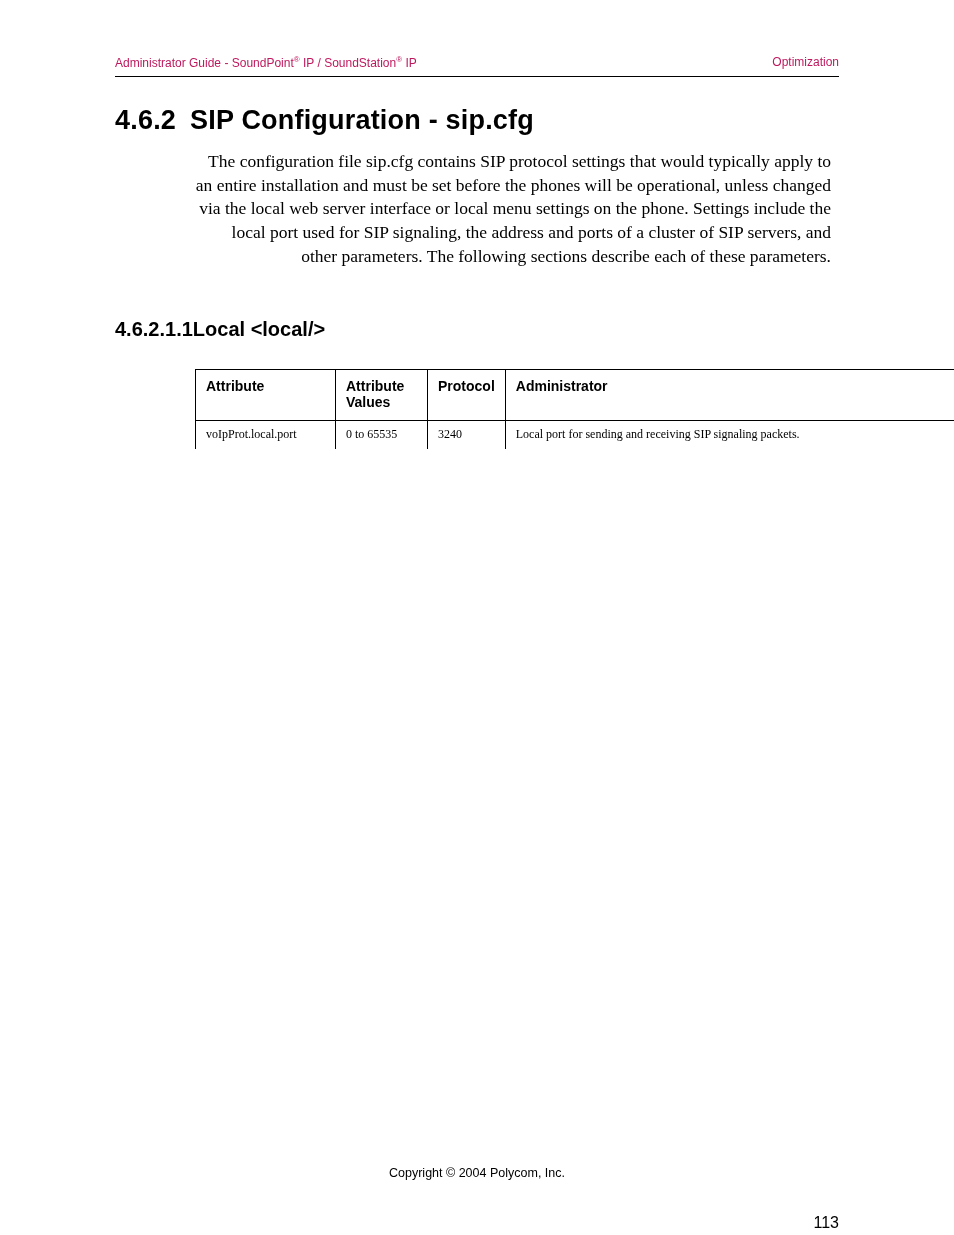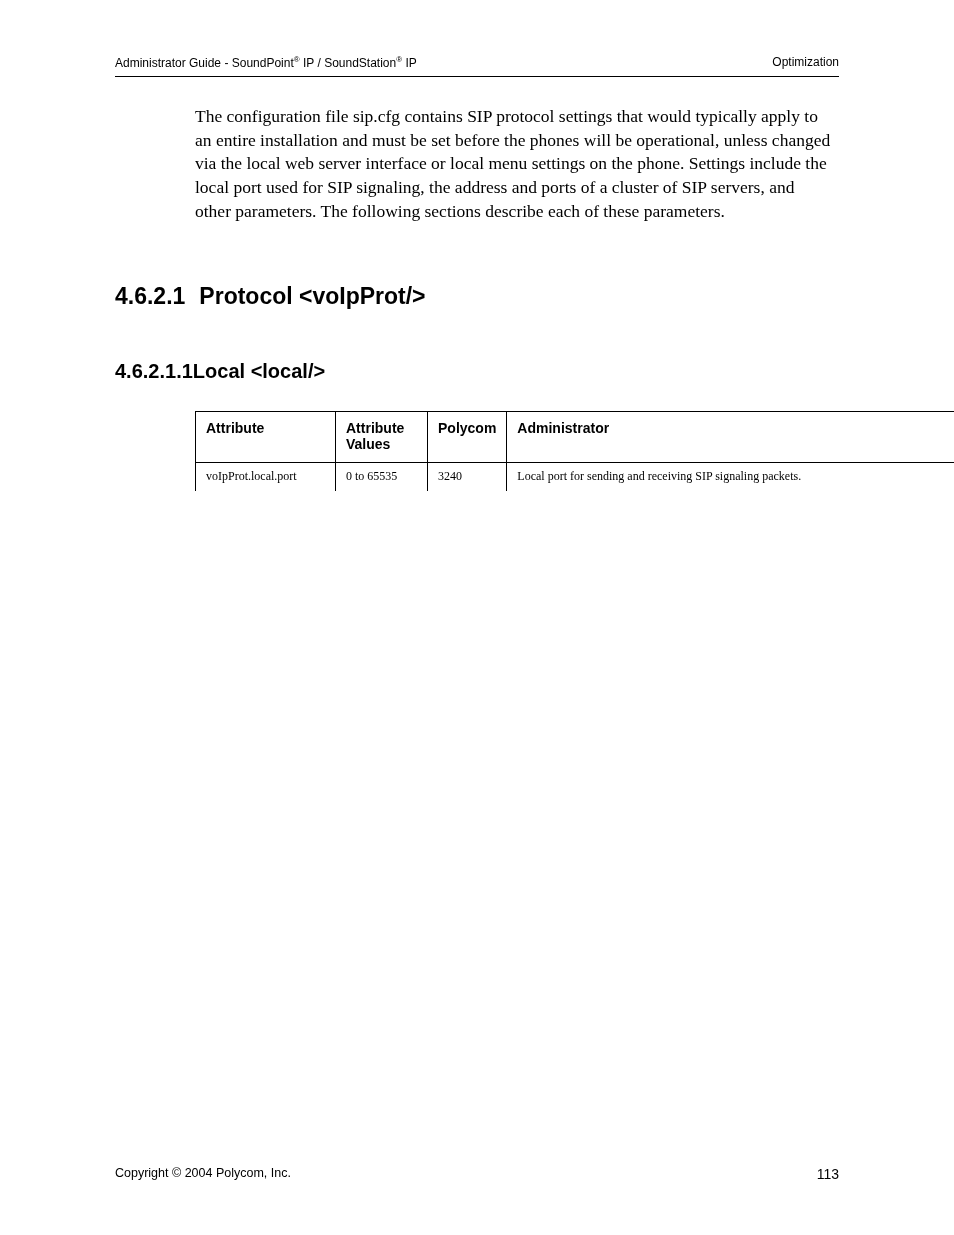--- a/index.html
+++ b/index.html
@@ -15,21 +15,21 @@
   }
   .page {
     padding: 55px 115px 0 115px;
     box-sizing: border-box;
   }
   .hdr {
     display: flex;
     justify-content: space-between;
     font-family: Arial, Helvetica, sans-serif;
     font-size: 12px;
-    color: #000000;
+    color: #be185d;
     margin-bottom: 6px;
   }
   .hdr sup {
     font-size: 8px;
     vertical-align: super;
   }
   .rule {
     border-top: 1px solid #000;
     margin-bottom: 28px;
   }
@@ -42,21 +42,21 @@
   }
   .h1 .num {
     display: inline-block;
     margin-right: 14px;
   }
   .body-para {
     font-family: "Times New Roman", Times, serif;
     font-size: 17.5px;
     line-height: 1.35;
     margin: 0 8px 0 80px;
-    text-align: left;
+    text-align: right;
   }
   .h2 {
     font-family: Arial, Helvetica, sans-serif;
     font-weight: 900;
     font-size: 23px;
     margin: 60px 0 0 0;
   }
   .h2 .num {
     display: inline-block;
     margin-right: 14px;
@@ -114,67 +114,68 @@
   .col-attr { width: 140px; }
   .col-perm { width: 92px; }
   .col-def  { width: 60px; }
   .col-int  { width: auto; }
   .footer {
     position: absolute;
     bottom: 55px;
     left: 115px;
     right: 115px;
     display: flex;
-    justify-content: flex-start;
+    justify-content: center;
     font-family: Arial, Helvetica, sans-serif;
     font-size: 12.5px;
   }
   .footer .pagenum {
     position: absolute;
     right: 0;
     font-family: Arial, Helvetica, sans-serif;
-    font-size: 14px;
+    font-size: 16px;
+    margin-top: 48px;
   }
 </style>
 </head>
 <body>
 
 <div class="page">
 
   <div class="hdr">
     <span>
       <span>Administrator Guide - SoundPoint</span><sup>®</sup><span> IP / SoundStation</span><sup>®</sup><span> IP</span>
     </span>
     <span>Optimization</span>
   </div>
   <div class="rule"></div>
 
+  <h1 class="h1">
+    <span class="num">4.6.2</span><span>SIP Configuration - sip.cfg</span>
+  </h1>
 
   <p class="body-para">The configuration file sip.cfg contains SIP protocol settings that would typically apply to an entire installation and must be set before the phones will be operational, unless changed via the local web server interface or local menu settings on the phone.  Settings include the local port used for SIP signaling, the address and ports of a cluster of SIP servers, and other parameters.  The following sections describe each of these parameters.</p>
 
-  <h2 class="h2">
-    <span class="num">4.6.2.1</span><span>Protocol &lt;voIpProt/&gt;</span>
-  </h2>
 
   <h3 class="h3">
     <span class="num">4.6.2.1.1</span><span>Local &lt;local/&gt;</span>
   </h3>
 
   <table class="attr">
     <colgroup>
       <col class="col-attr">
         <col class="col-perm">
         <col class="col-def">
         <col class="col-int">
     </colgroup>
     <thead>
       <tr>
         <th>Attribute</th>
         <th>Attribute Values</th>
-        <th>Polycom</th>
+        <th>Protocol</th>
         <th>Administrator</th>
       </tr>
     </thead>
     <tbody>
       <tr>
         <td>voIpProt.local.port</td>
         <td>0 to 65535</td>
         <td>3240</td>
         <td>Local port for sending and receiving SIP signaling packets.</td>
       </tr>

